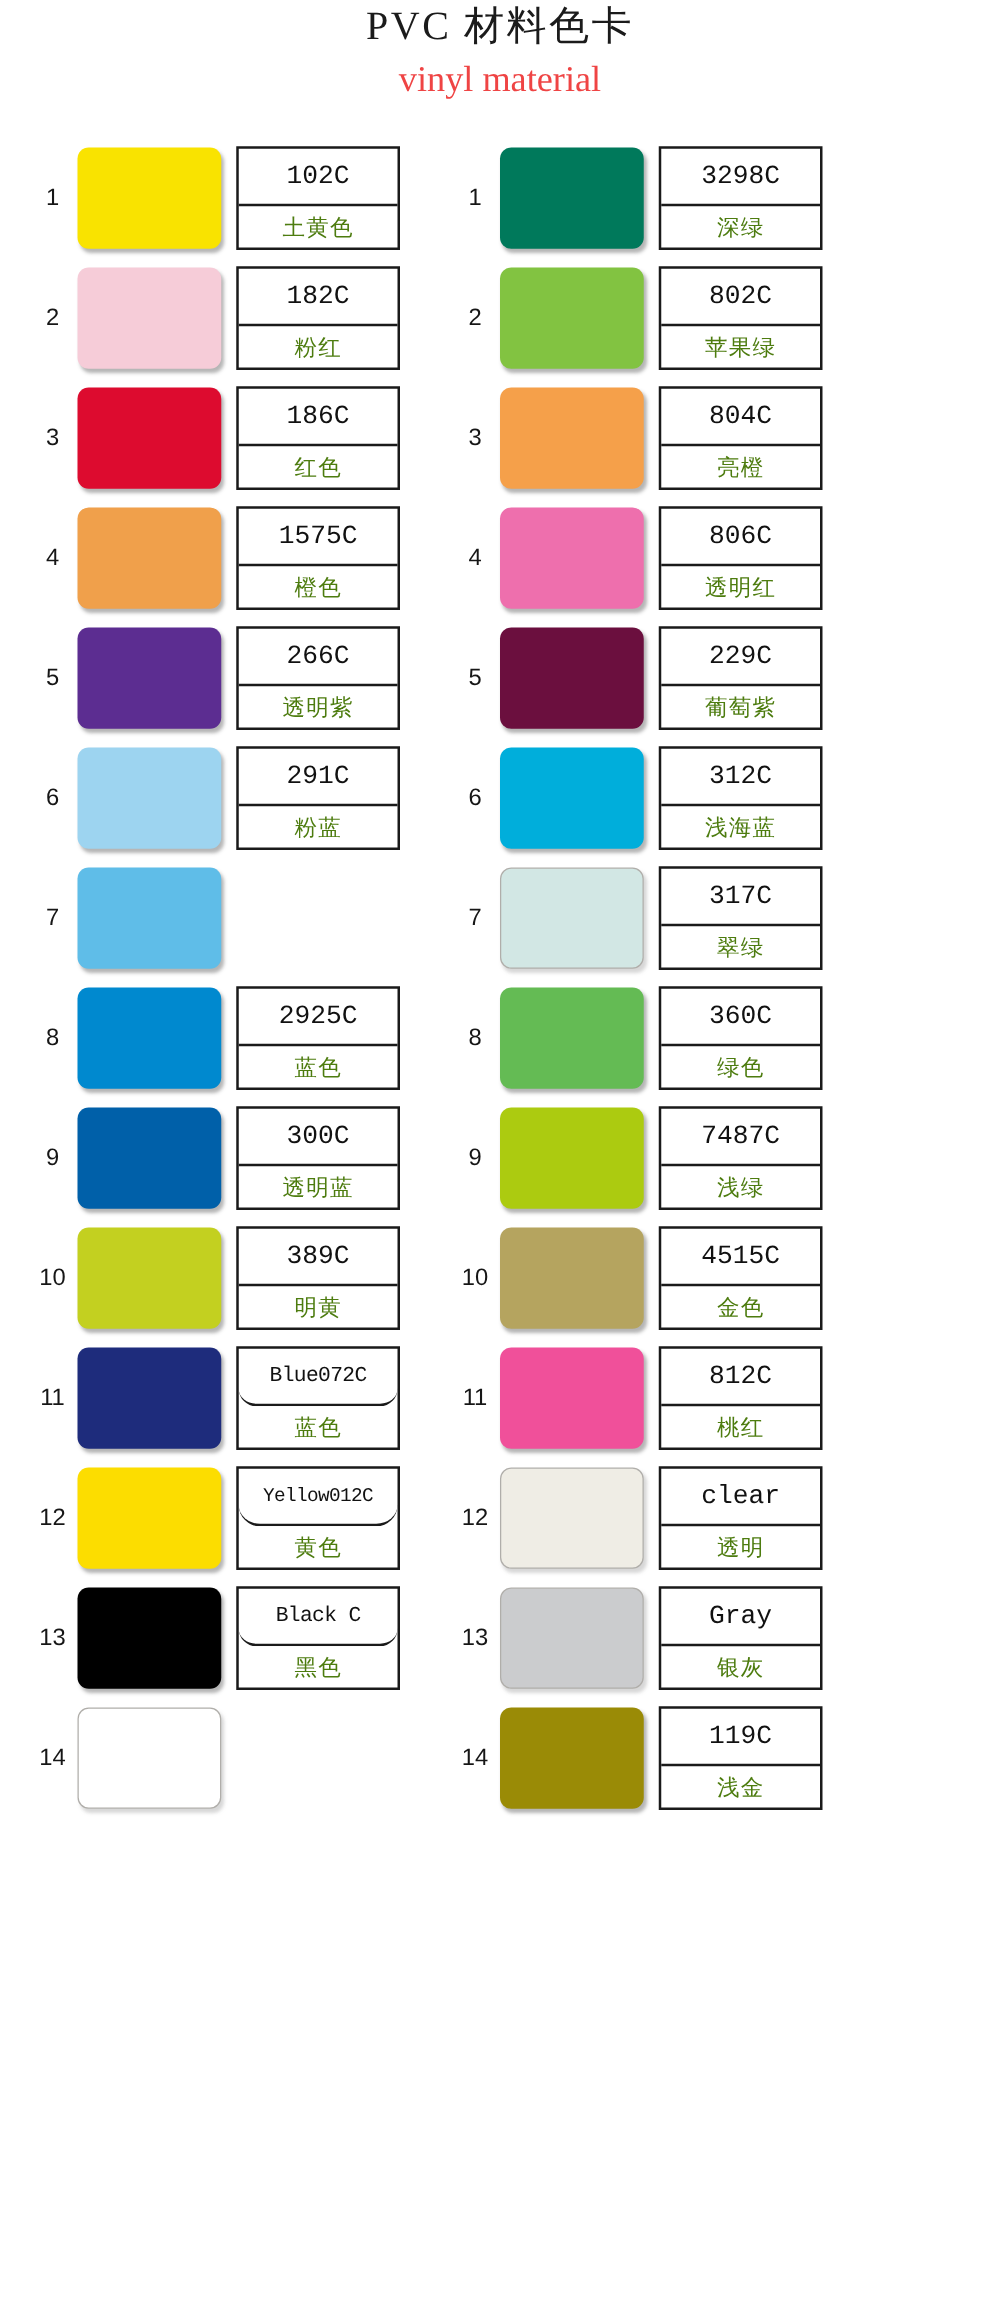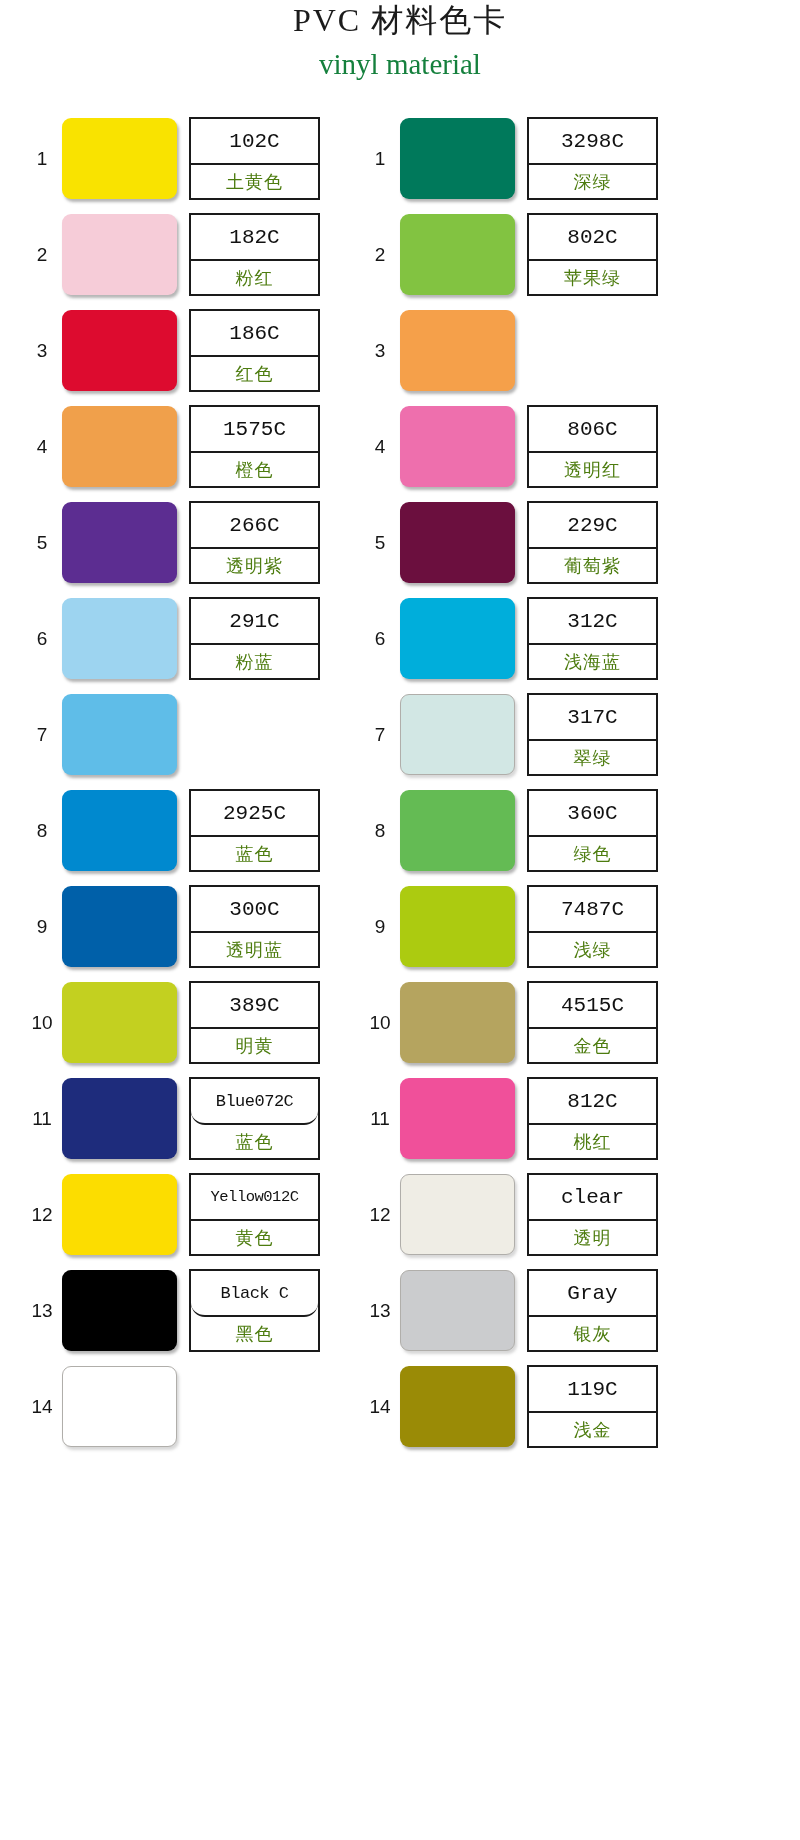--- a/index.html
+++ b/index.html
@@ -27,21 +27,21 @@
     font-size: 32px;
     letter-spacing: 2px;
     color: #1b1b1b;
     line-height: 1.25;
     margin: 0;
     font-weight: 400;
   }
   .title-en {
     font-family: "Liberation Serif", serif;
     font-size: 29px;
-    color: #15803d;
+    color: #ef4444;
     line-height: 1.3;
     margin: 6px 0 0 0;
     font-weight: 400;
   }
 
   
   .sheet {
     position: relative;
     margin-top: 27px;
     display: flex;
@@ -115,20 +115,21 @@
     overflow: hidden;
   }
   .label-code.long {
     font-size: 17px;
     letter-spacing: -0.5px;
     border-radius: 14px;
   }
   .label-code.xlong {
     font-size: 15.5px;
     letter-spacing: -0.5px;
+    border-radius: 17px;
   }
   .label-name {
     height: 33px;
     display: flex;
     align-items: center;
     justify-content: center;
     font-family: "Liberation Serif", serif;
     font-size: 18px;
     color: #4d7c0f;
     letter-spacing: 1px;
@@ -297,20 +298,24 @@
         <div class="label-box">
           <div class="label-code">802C</div>
           <div class="label-name">苹果绿</div>
         </div>
       </div>
       <div class="row">
         <div class="row-num">3</div>
         <div class="swatch-wrap">
           <div class="swatch" style="background: rgb(245, 160, 74);"></div>
         </div>
+        <div class="label-box">
+          <div class="label-code">804C</div>
+          <div class="label-name">亮橙</div>
+        </div>
       </div>
       <div class="row">
         <div class="row-num">4</div>
         <div class="swatch-wrap">
           <div class="swatch" style="background: rgb(238, 111, 173);"></div>
         </div>
         <div class="label-box">
           <div class="label-code">806C</div>
           <div class="label-name">透明红</div>
         </div>

